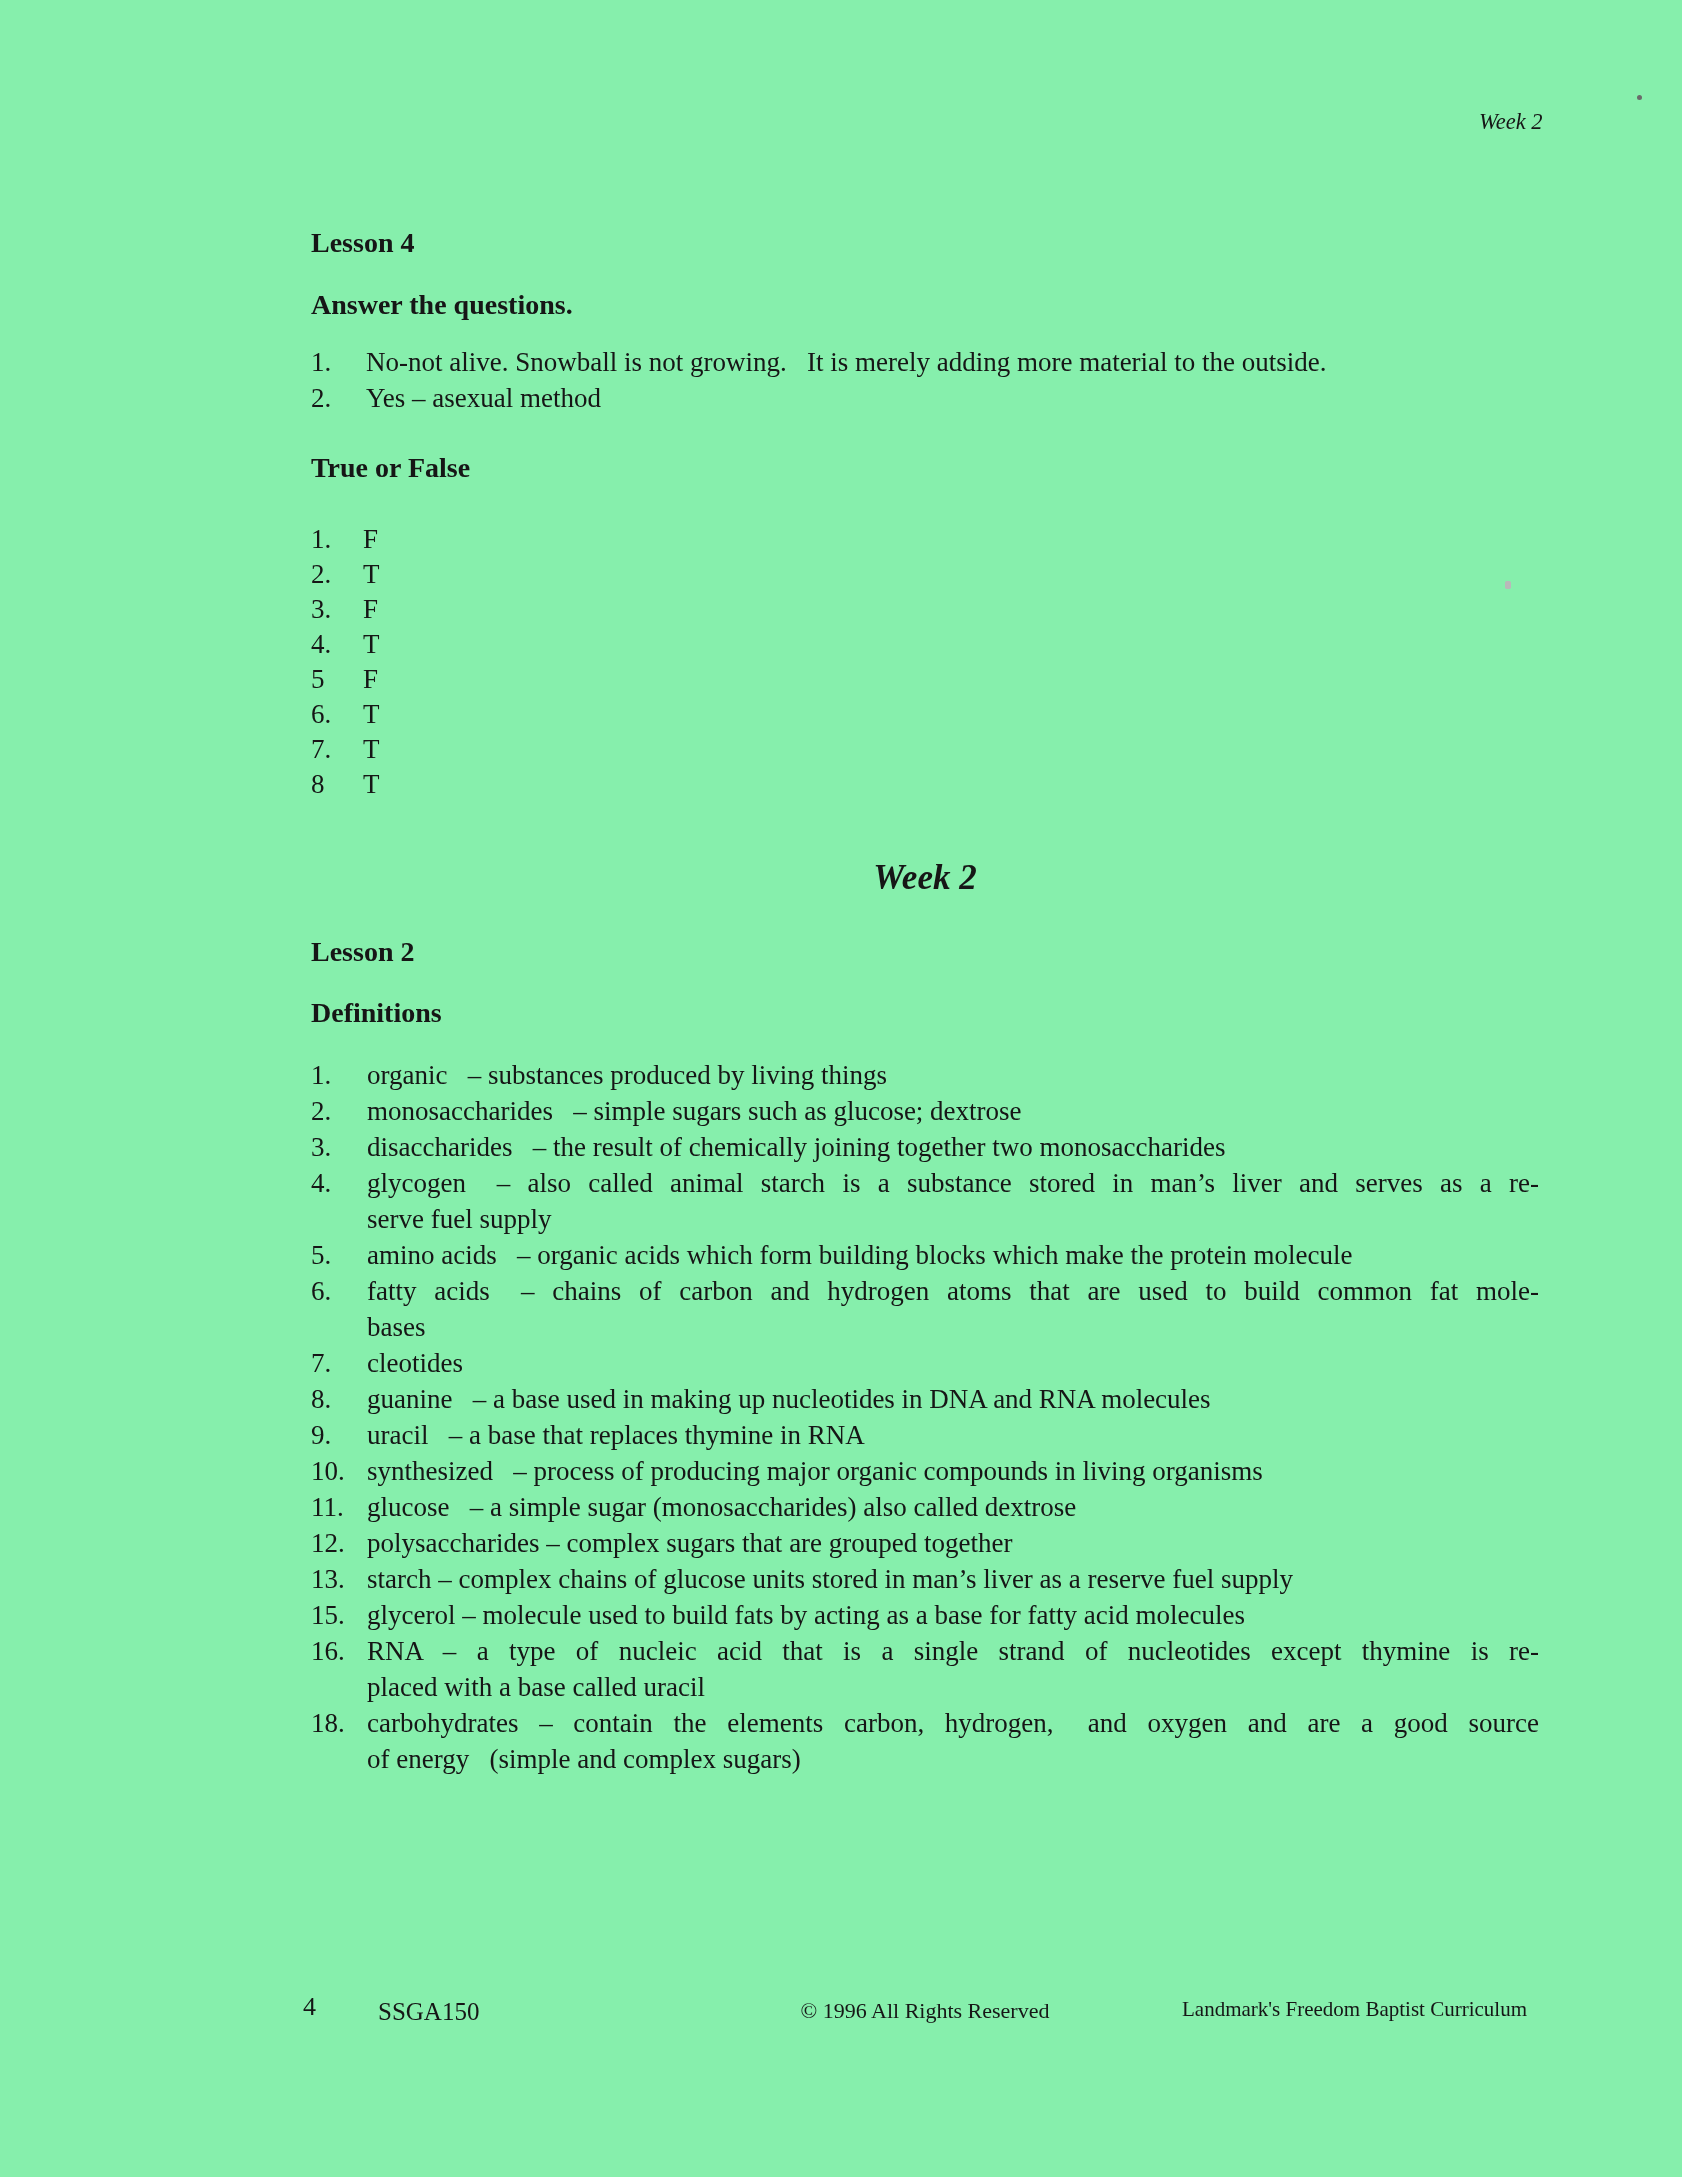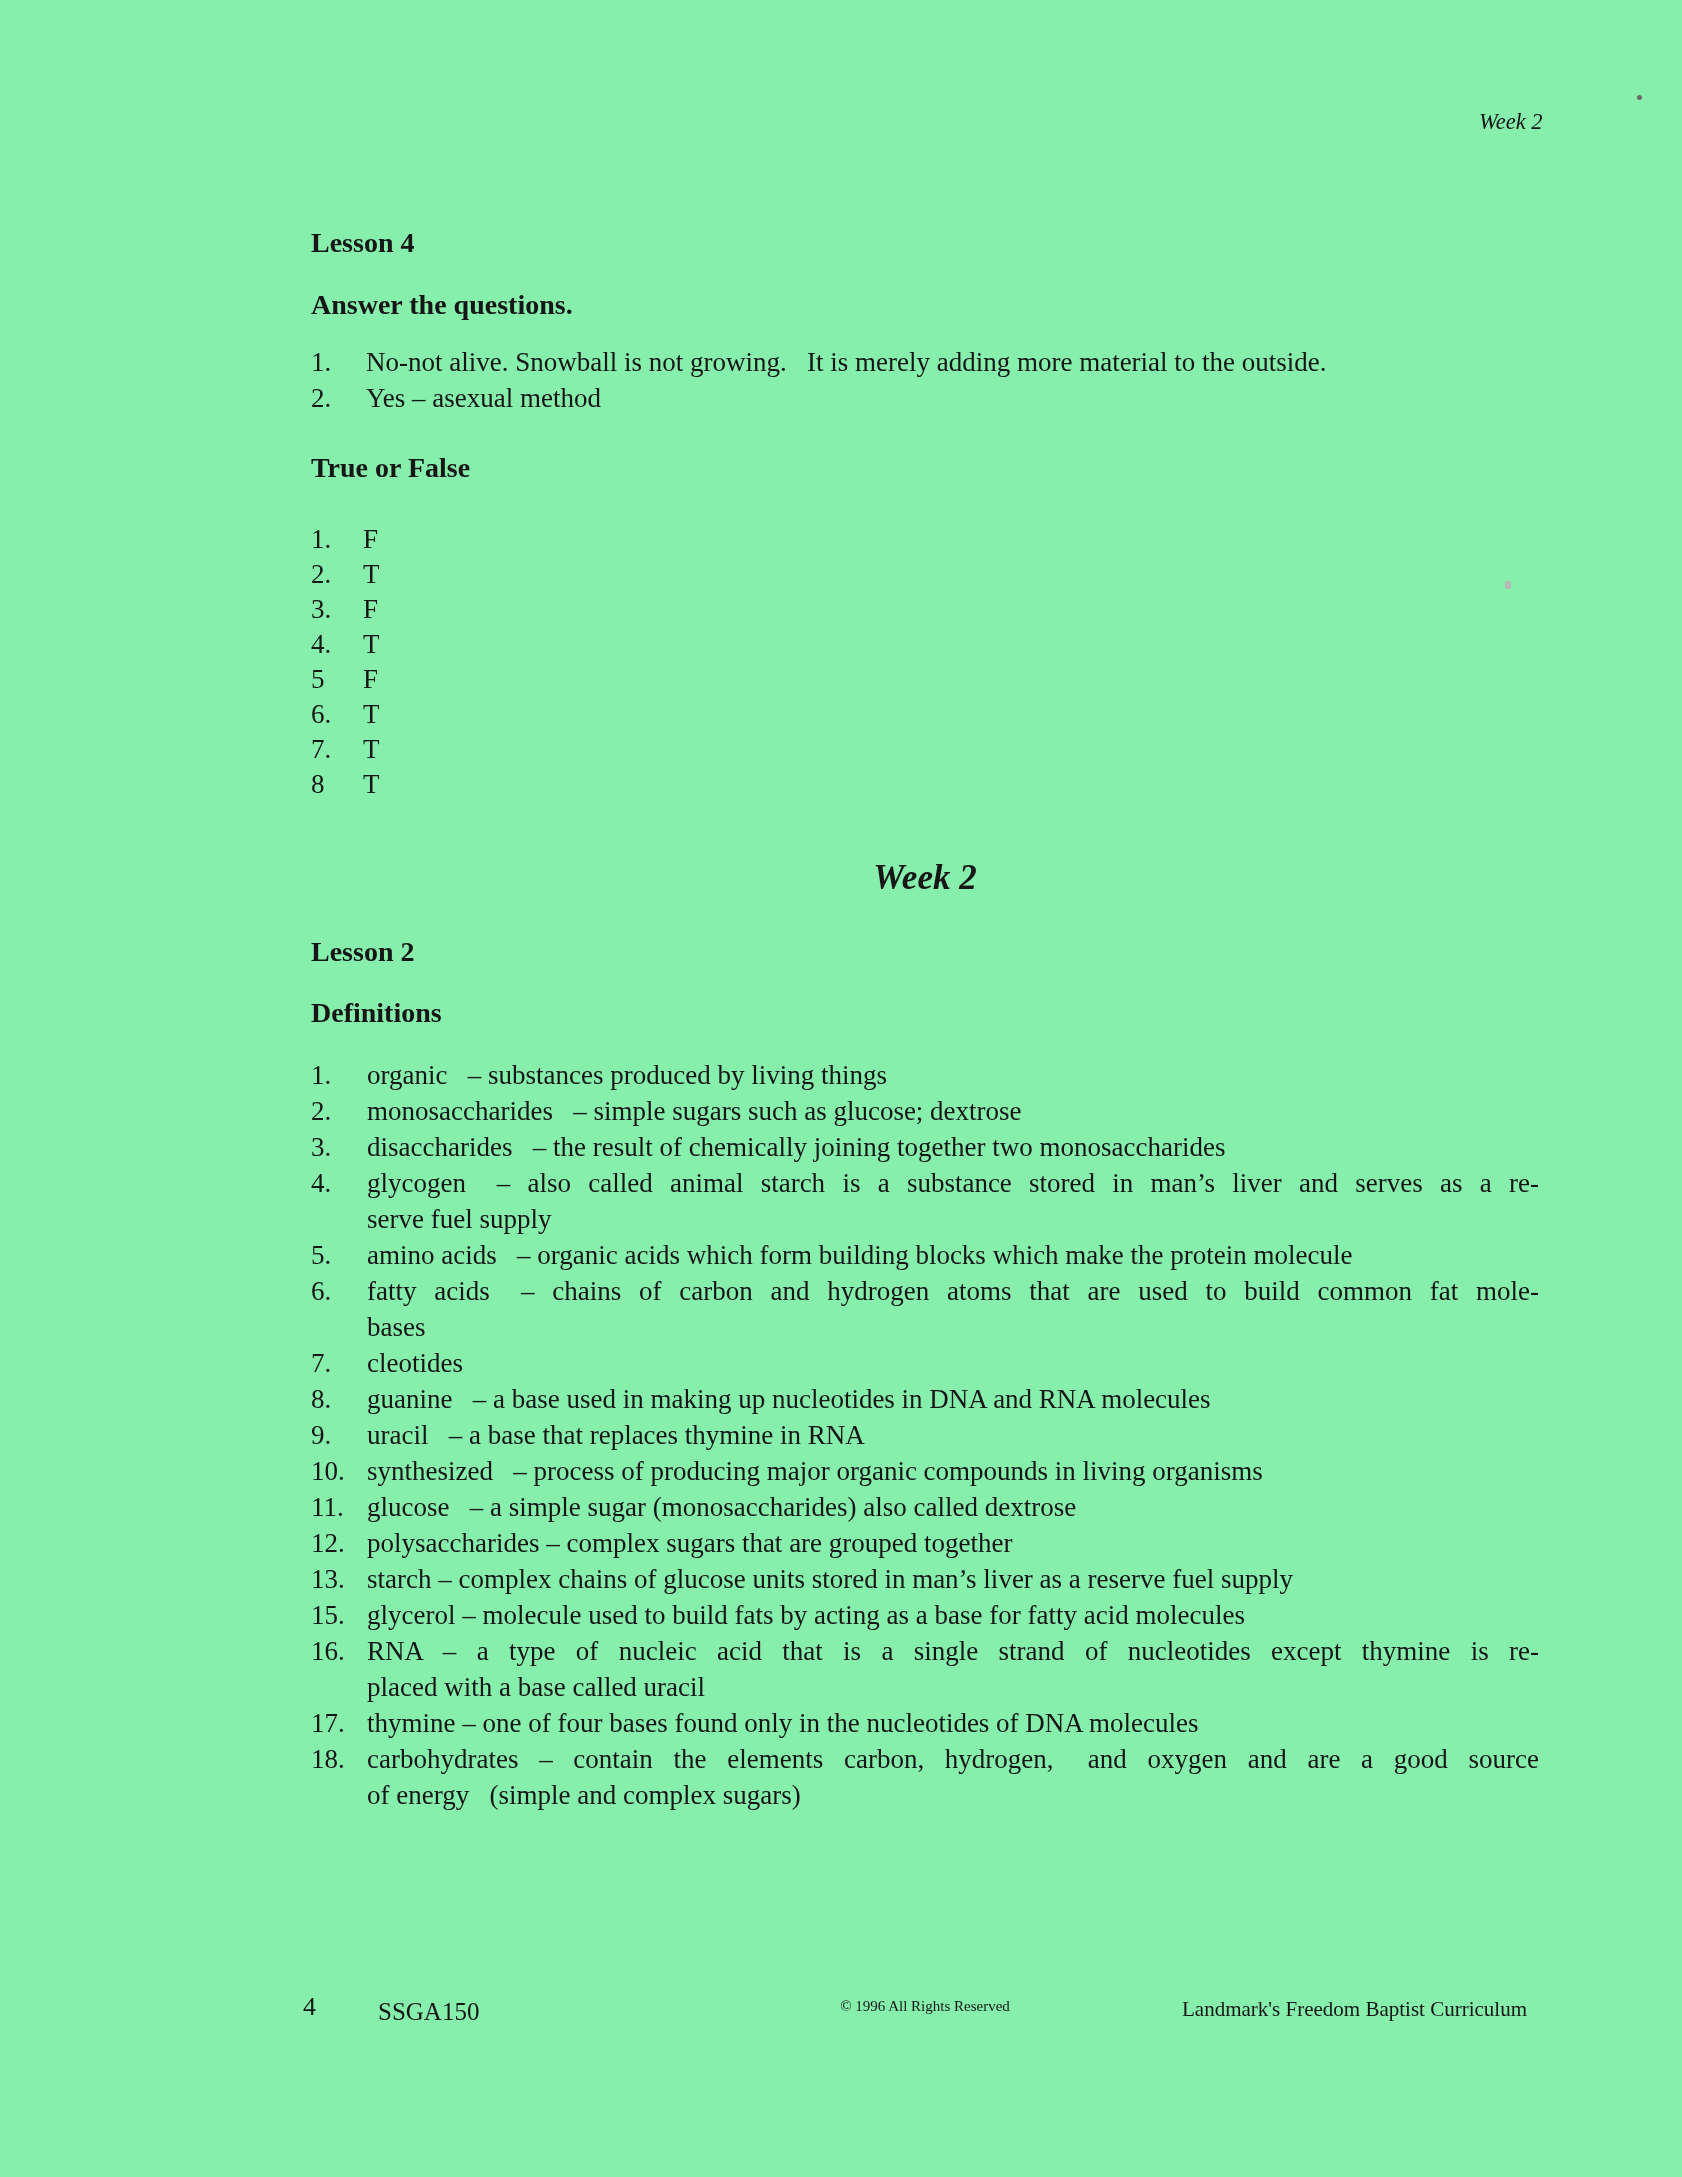--- a/index.html
+++ b/index.html
@@ -44,21 +44,21 @@
   .def-list { left: 311px; top: 1057px; width: 1228px; }
   .def-row { display: flex; }
   .def-num { flex: 0 0 56px; line-height: 36px; }
   .def-body { flex: 1; min-width: 0; }
   .def-line { line-height: 36px; }
   .just { text-align: justify; text-align-last: justify; }
 
   
   .f-page { left: 303px; top: 1992px; font-size: 26px; }
   .f-code { left: 378px; top: 1998px; font-size: 25px; }
-  .f-copy { left: 311px; top: 1998px; width: 1228px; text-align: center; font-size: 15px; }
+  .f-copy { left: 311px; top: 1998px; width: 1228px; text-align: center; font-size: 22px; }
   .f-pub  { right: 156px; top: 1997px; font-size: 21px; }
 </style>
 </head>
 <body>
 
 <div class="page">
 
   <div class="abs hdr-right">Week 2</div>
   <div class="abs artifact-dot"></div>
   <div class="abs artifact-speck"></div>
@@ -222,26 +222,20 @@
     </div>
 
     <div class="def-row">
       <span class="def-num">16.</span>
       <div class="def-body">
         <div class="def-line just">RNA – a type of nucleic acid that is a single strand of nucleotides except thymine is re-</div>
         <div class="def-line">placed with a base called uracil</div>
       </div>
     </div>
 
-    <div class="def-row">
-      <span class="def-num">17.</span>
-      <div class="def-body">
-        <div class="def-line">thymine – one of four bases found only in the nucleotides of DNA molecules</div>
-      </div>
-    </div>
 
     <div class="def-row">
       <span class="def-num">18.</span>
       <div class="def-body">
         <div class="def-line just">carbohydrates – contain the elements carbon, hydrogen,  and oxygen and are a good source</div>
         <div class="def-line">of energy  (simple and complex sugars)</div>
       </div>
     </div>
 
   </div>

